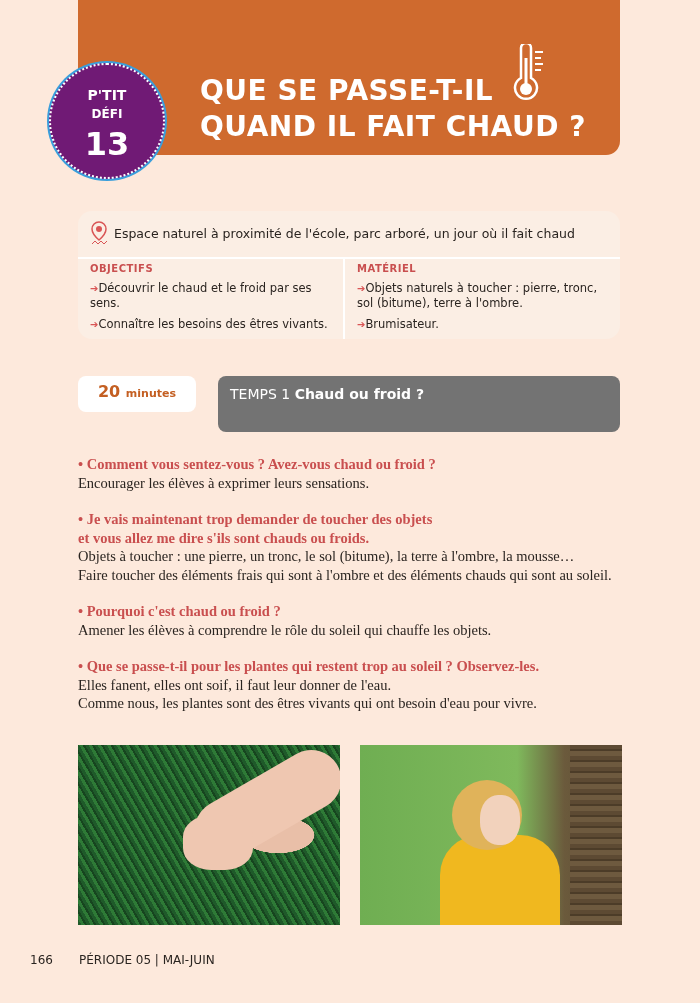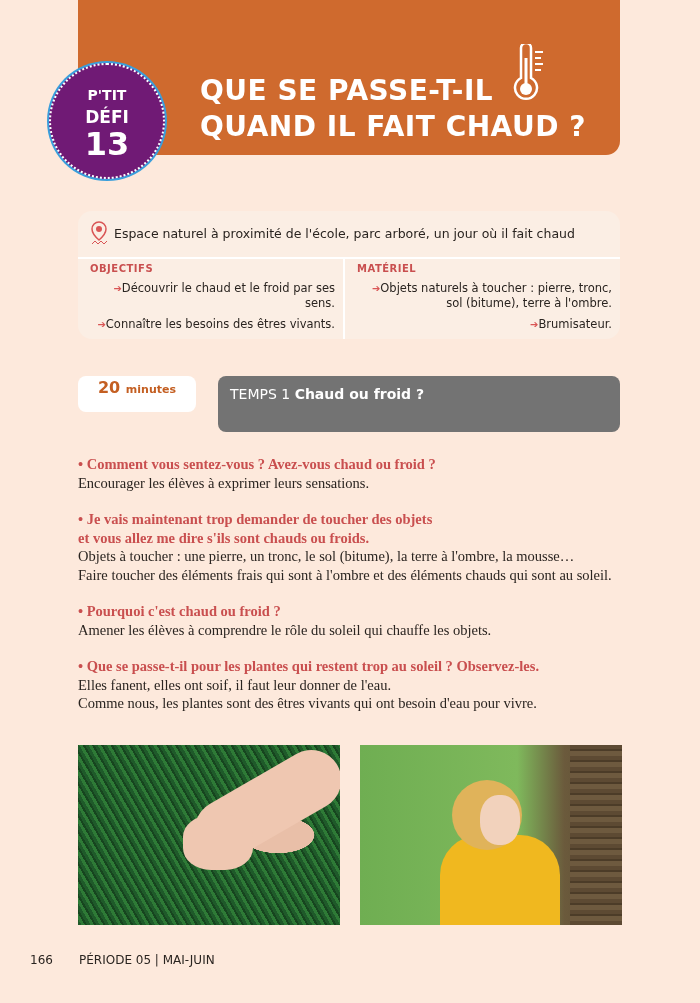--- a/index.html
+++ b/index.html
@@ -20,44 +20,44 @@
   }
   .thermo { position:absolute; left:511px; top:44px; width:40px; height:60px; }
   .badge {
     position:absolute; left:49px; top:63px; width:116px; height:116px;
     border-radius:50%; background:#701a75;
     box-shadow:0 0 0 2px #3a9edb;
     border:2px dotted #ffffff; box-sizing:border-box;
     color:#fff; text-align:center;
   }
   .badge .l1 { position:absolute; top:22px; left:0; right:0; font-weight:bold; font-size:14px; }
-  .badge .l2 { position:absolute; top:42px; left:0; right:0; font-weight:bold; font-size:17px; }
+  .badge .l2 { position:absolute; top:42px; left:0; right:0; font-weight:bold; font-size:12px; }
   .badge .l3 { position:absolute; top:60px; left:0; right:0; font-weight:bold; font-size:32px; }
 
   .info-card {
     position:absolute; left:78px; top:211px; width:542px; height:128px;
     background:#fbeee4; border-radius:14px; overflow:hidden;
   }
   .info-loc {
     position:absolute; left:0; top:0; right:0; height:46px;
     border-bottom:2px solid #ffffff;
   }
   .loc-icon { position:absolute; left:12px; top:10px; width:18px; height:24px; }
   .loc-text { position:absolute; left:36px; top:15px; font-size:12.5px; color:#2a2420; }
-  .col { position:absolute; top:48px; bottom:0; padding:0;text-align:right; }
+  .col { position:absolute; top:48px; bottom:0; padding:0; }
   .col.left { left:0; width:265px; border-right:2px solid #ffffff; }
   .col.right { left:267px; right:0; }
   .col-title { position:absolute; left:12px; top:4px; color:#c94f4f; font-weight:bold; font-size:10px; letter-spacing:0.5px; }
   .col-list { position:absolute; left:12px; top:22px; right:8px; font-size:11.5px; line-height:15px; }
   .col-list .item { margin-bottom:6px; }
   .arrow { color:#d95555; font-size:10px; }
 
   .duration {
     position:absolute; left:78px; top:376px; width:118px; height:36px;
-    background:#fff; border-radius:8px; text-align:center; line-height:24px;
+    background:#fff; border-radius:8px; text-align:center; line-height:31px;
     color:#c45f22; font-weight:bold;
   }
   .duration .num { font-size:16px; }
   .duration .unit { font-size:11px; }
   .temps {
     position:absolute; left:218px; top:376px; width:402px; height:56px;
     background:#737373; border-radius:8px; color:#fff;
   }
   .temps .line1 { position:absolute; left:12px; top:10px; font-size:14px; }
   .temps .line1 .lbl { font-weight:normal; }

